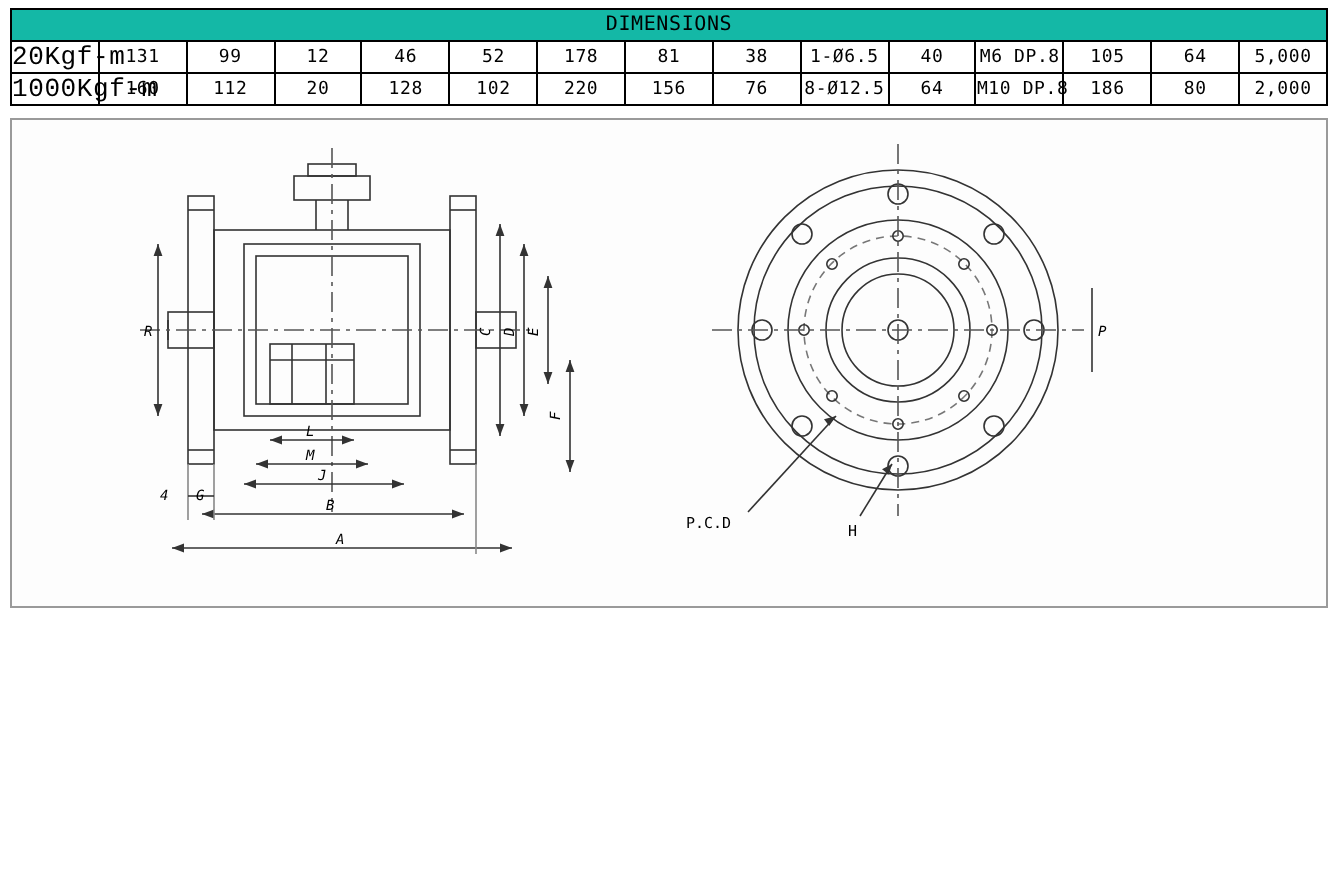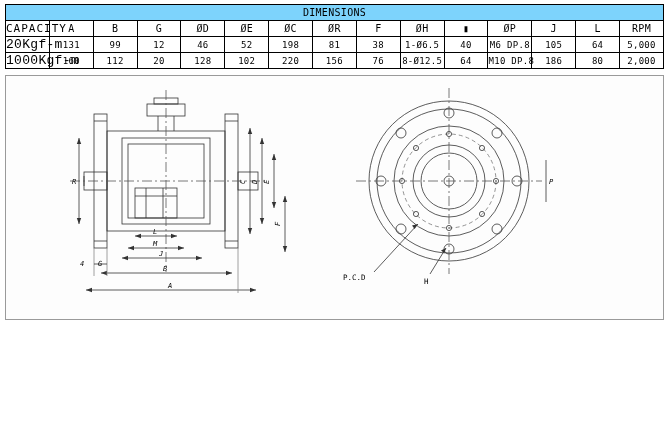--- a/index.html
+++ b/index.html
@@ -23,21 +23,21 @@
     border:1px solid #000;
     text-align:center;
     vertical-align:middle;
     padding:0;
     height:15px;
     font-weight:normal;
     white-space:nowrap;
     letter-spacing:0.3px;
   }
   .title-row td{
-    background:#7dd3fc;
+    background:#14b8a6;
     font-weight:bold;
     letter-spacing:3px;
     font-size:10px;
     height:15px;
   }
   .hdr td{
     font-weight:bold;
     font-size:10px;
     height:17px;
     background:#ffffff;
@@ -62,46 +62,29 @@
 </head>
 <body>
 
 <div class="page">
 
   <table class="dims">
     <tbody>
       <tr class="title-row">
         <td colspan="15">DIMENSIONS</td>
       </tr>
-      <tr class="hdr">
-        <td class="cap" style="width:86px">CAPACITY</td>
-        <td style="width:30px">A</td>
-        <td style="width:30px">B</td>
-        <td style="width:26px">G</td>
-        <td style="width:34px">ØD</td>
-        <td style="width:34px">ØE</td>
-        <td style="width:34px">ØC</td>
-        <td style="width:34px">ØR</td>
-        <td style="width:34px">F</td>
-        <td style="width:72px">ØH</td>
-        <td style="width:30px">▮</td>
-        <td style="width:74px">ØP</td>
-        <td style="width:34px">J</td>
-        <td style="width:30px">L</td>
-        <td style="width:60px">RPM</td>
-      </tr>
 
       <tr>
         <td class="capcell">20Kgf-m</td>
         <td>131</td>
         <td>99</td>
         <td>12</td>
         <td>46</td>
         <td>52</td>
-        <td>198</td>
+        <td>178</td>
         <td>81</td>
         <td>38</td>
         <td>1-Ø6.5</td>
         <td>40</td>
         <td>M6 DP.8</td>
         <td>105</td>
         <td>64</td>
         <td>5,000</td>
       </tr>
 

